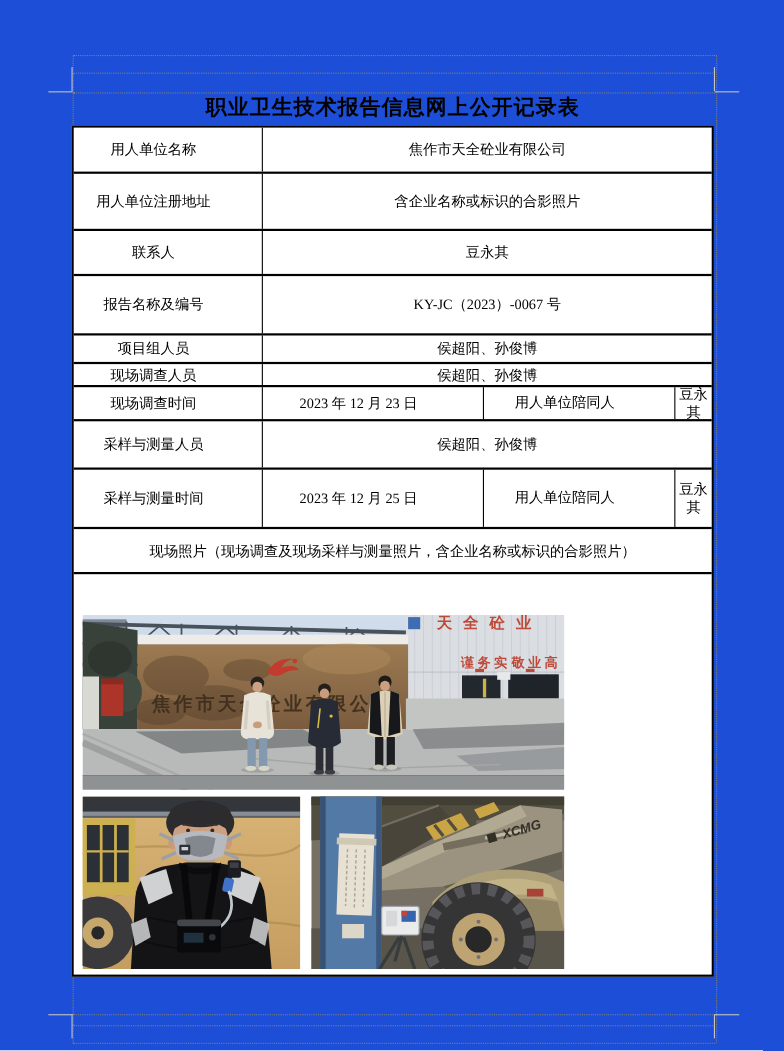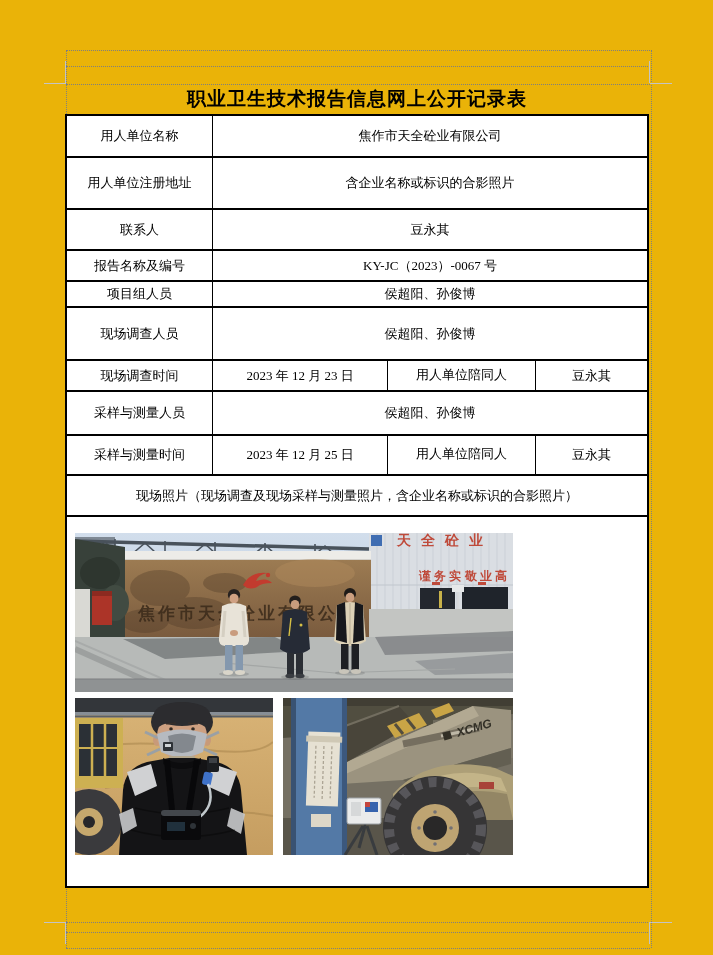--- a/index.html
+++ b/index.html
@@ -1,44 +1,44 @@
 <!DOCTYPE html>
 <html><head>
 <meta charset="utf-8">
 <style>
   html,body{margin:0;padding:0;background:#fff;}
-  .page{position:relative;width:713px;height:955px;background:#eab308;overflow:hidden;
+  .page{position:relative;width:713px;height:955px;background:#1d4ed8;overflow:hidden;
         font-family:"Liberation Serif","DejaVu Serif",serif;color:#000;}
   
   .tb-h{position:absolute;left:66px;width:584px;height:0;border-top:1px dotted #7f7f7f;}
   .tb-v{position:absolute;top:50px;height:898px;width:584px;left:66px;
         border-left:1px dotted #7f7f7f;border-right:1px dotted #7f7f7f;}
   
   .crop{position:absolute;background:#c4c4c4;}
   .crop.h{height:1px;width:22px;}
   .crop.v{width:1px;height:22px;}
   
   .doc-title{position:absolute;left:65px;top:87px;width:584px;text-align:center;
              font-family:"Liberation Sans","DejaVu Sans",sans-serif;
              font-weight:bold;font-size:19px;line-height:24px;letter-spacing:1px;}
   
   .form-table{position:absolute;left:65px;top:114px;width:584px;height:774px;
               border:2px solid #000;box-sizing:border-box;background:#fff;}
-  .row{display:flex;box-sizing:border-box;border-top:2px solid #000;}
+  .row{display:flex;box-sizing:border-box;border-top:2px solid #000;gap:26px;}
   .row.first{border-top:none;}
   .cell{box-sizing:border-box;display:flex;align-items:center;justify-content:center;
         font-size:13px;line-height:16px;text-align:center;}
   .cl{width:145px;}
   .cv{flex:1;border-left:1.5px solid #000;}
   .cd{width:175px;border-left:1.5px solid #000;text-align:center;}
   .ce{width:148px;border-left:1.5px solid #000;font-family:Liberation Mono, monospace;}
   .cn{flex:1;border-left:1.5px solid #000;}
   .cap{flex:1;}
   
-  .photos-area{position:absolute;left:65px;top:522px;width:584px;height:362px;}
+  .photos-area{position:absolute;left:65px;top:548px;width:584px;height:362px;}
   .photo{position:absolute;display:block;}
   .p1{left:10px;top:11px;}
   .p2{left:10px;top:176px;}
   .p3{left:218px;top:176px;}
   svg text{font-family:"Liberation Sans","DejaVu Sans",sans-serif;}
 </style>
 </head>
 <body>
 
 <div class="page">
@@ -71,48 +71,48 @@
     <div class="row" style="height:52px">
       <div class="cell cl">用人单位注册地址</div>
       <div class="cell cv">含企业名称或标识的合影照片</div>
     </div>
 
     <div class="row" style="height:41px">
       <div class="cell cl">联系人</div>
       <div class="cell cv">豆永其</div>
     </div>
 
-    <div class="row" style="height:31px">
+    <div class="row" style="height:54px">
       <div class="cell cl">报告名称及编号</div>
       <div class="cell cv">KY-JC（2023）-0067 号</div>
     </div>
 
     <div class="row" style="height:26px">
       <div class="cell cl">项目组人员</div>
       <div class="cell cv">侯超阳、孙俊博</div>
     </div>
 
-    <div class="row" style="height:53px">
+    <div class="row" style="height:21px">
       <div class="cell cl">现场调查人员</div>
       <div class="cell cv">侯超阳、孙俊博</div>
     </div>
 
     <div class="row" style="height:31px">
       <div class="cell cl">现场调查时间</div>
       <div class="cell cd">2023 年 12 月 23 日</div>
       <div class="cell ce">用人单位陪同人</div>
       <div class="cell cn">豆永其</div>
     </div>
 
     <div class="row" style="height:44px">
       <div class="cell cl">采样与测量人员</div>
       <div class="cell cv">侯超阳、孙俊博</div>
     </div>
 
-    <div class="row" style="height:40px">
+    <div class="row" style="height:54px">
       <div class="cell cl">采样与测量时间</div>
       <div class="cell cd">2023 年 12 月 25 日</div>
       <div class="cell ce">用人单位陪同人</div>
       <div class="cell cn">豆永其</div>
     </div>
 
     <div class="row" style="height:41px">
       <div class="cell cap">现场照片（现场调查及现场采样与测量照片，含企业名称或标识的合影照片）</div>
     </div>
 

